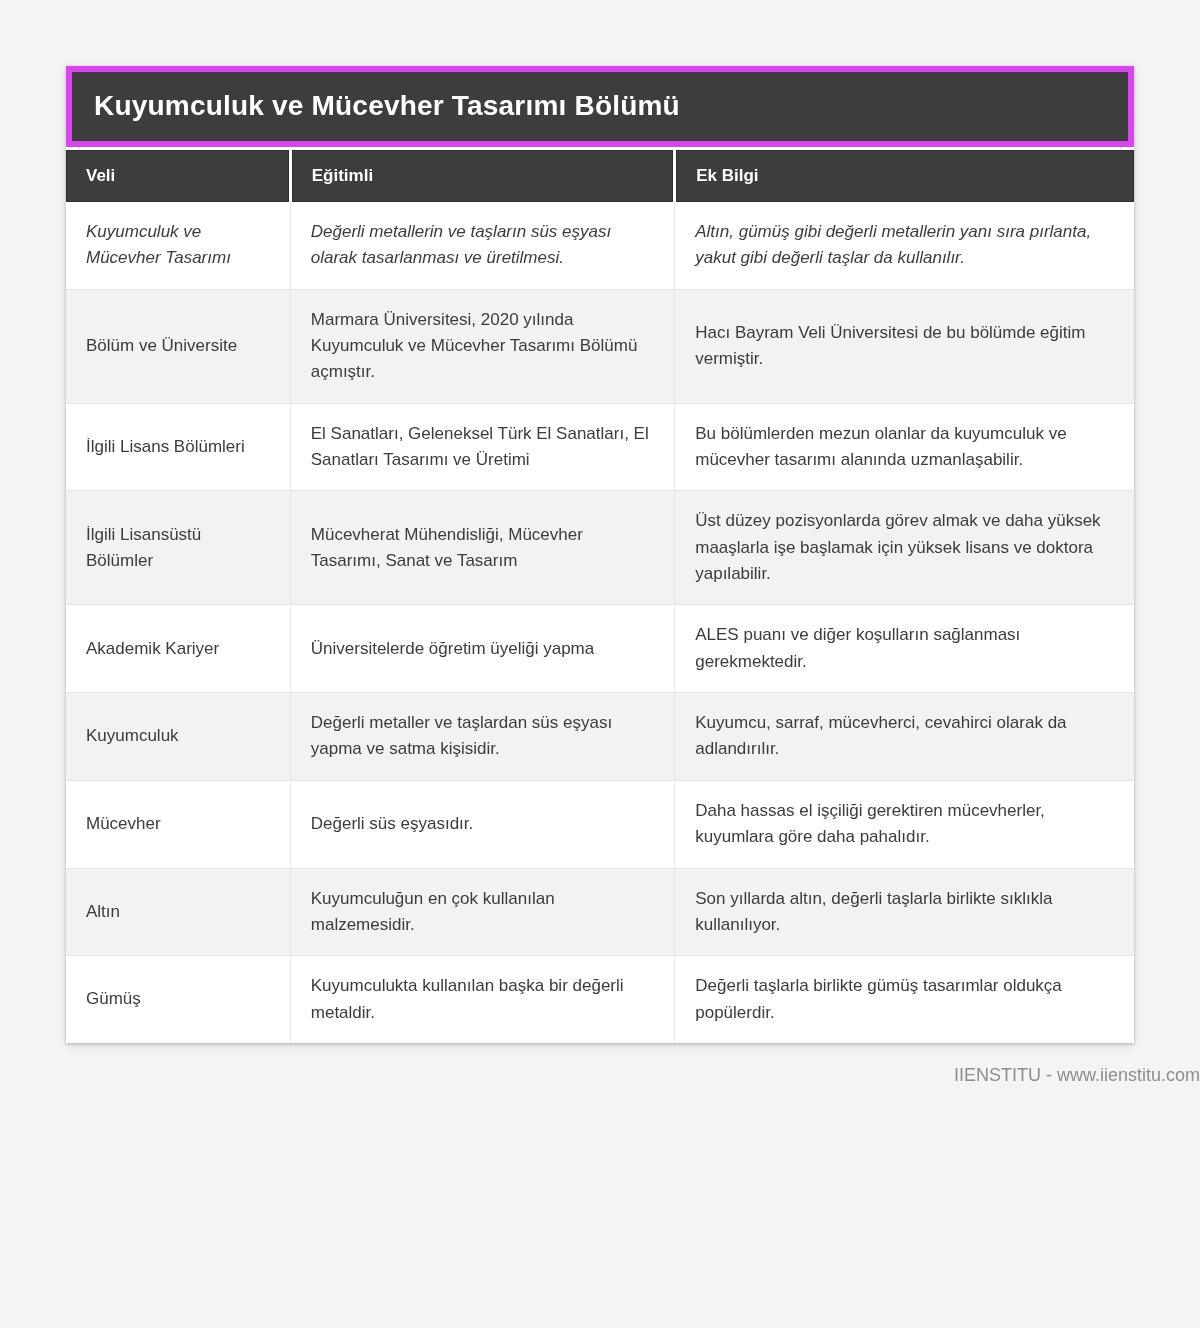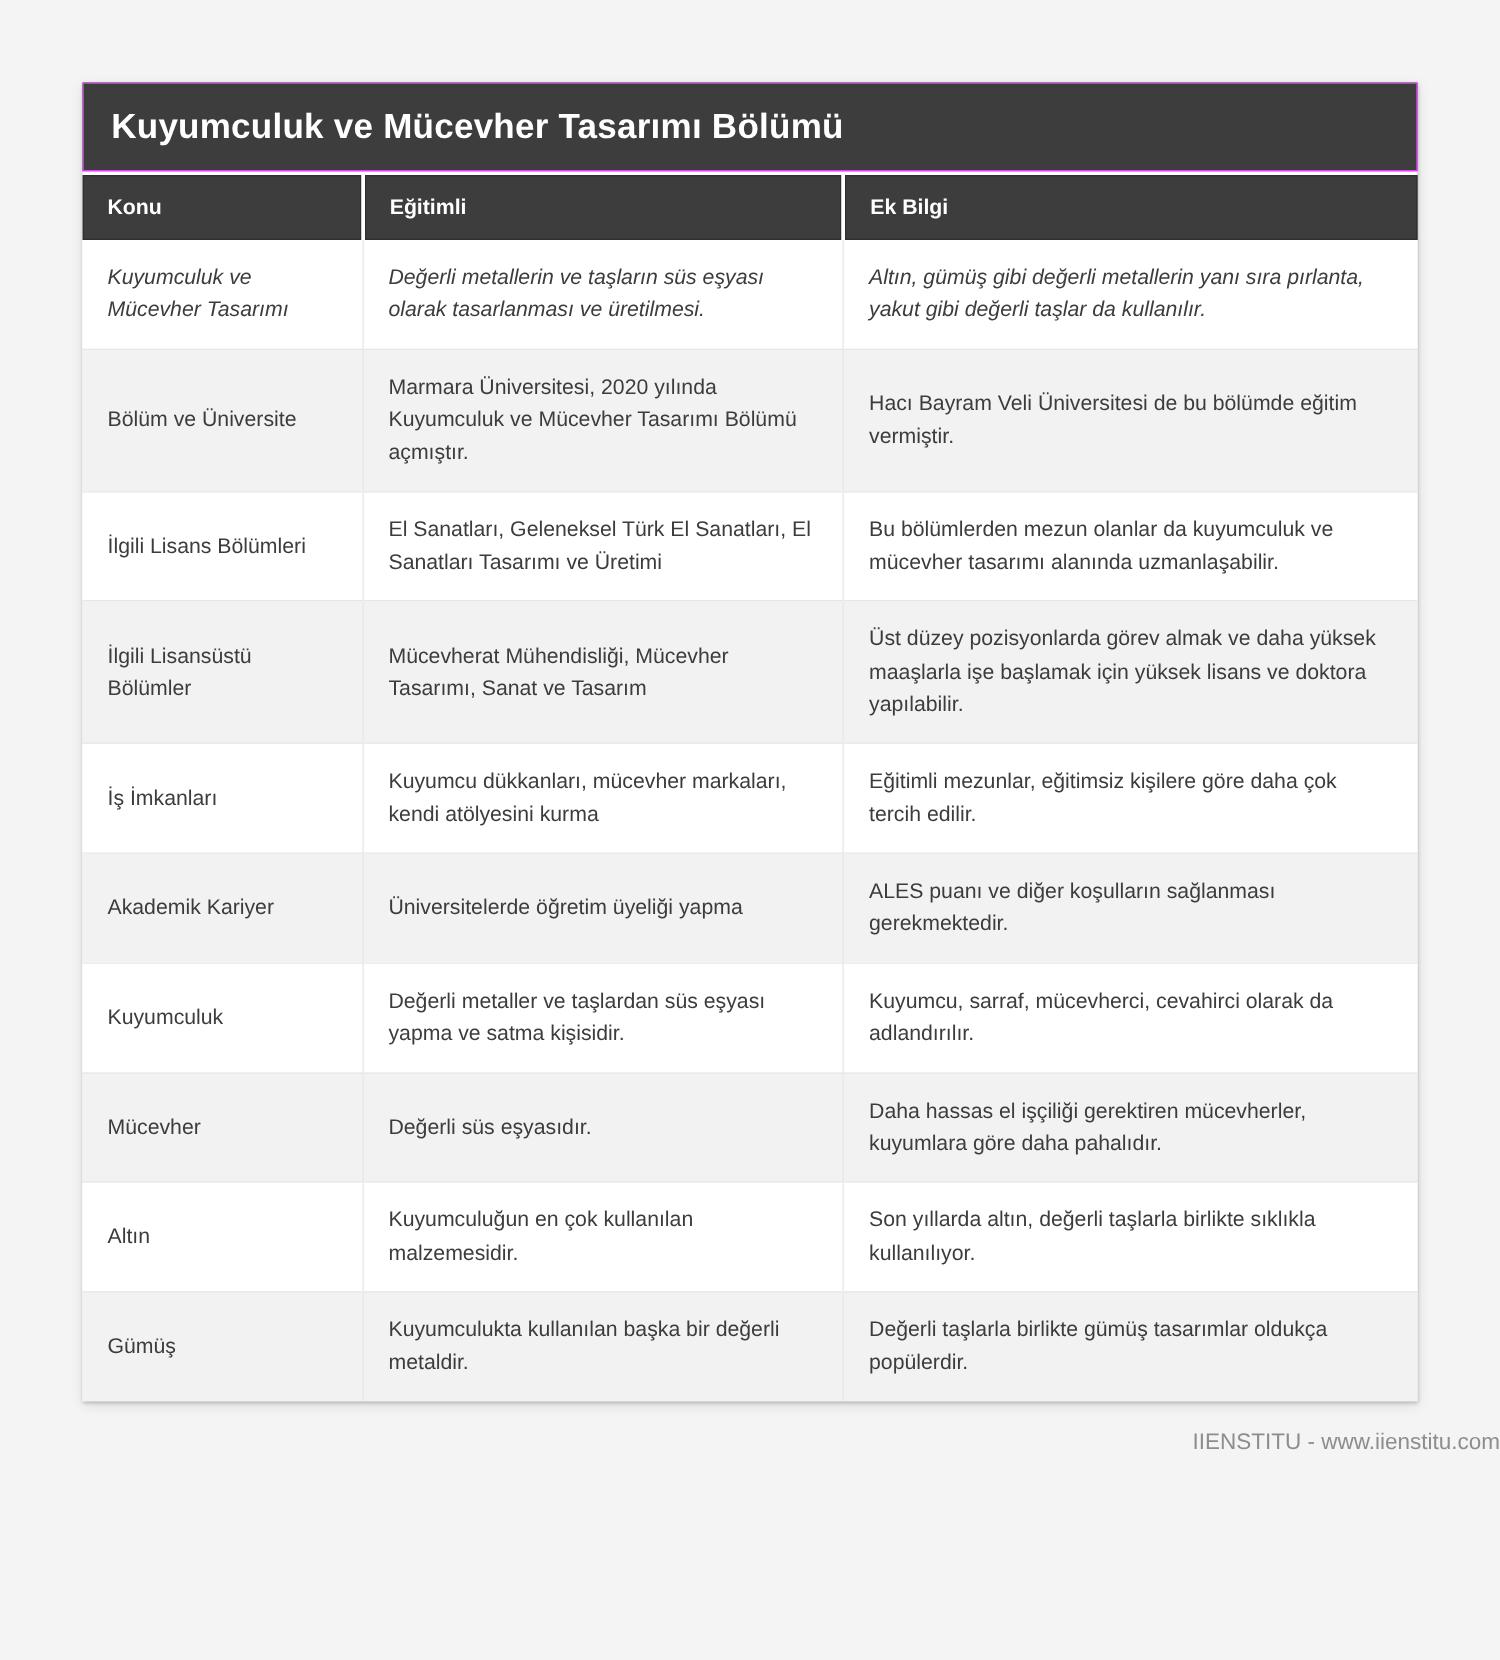--- a/index.html
+++ b/index.html
@@ -16,21 +16,21 @@
     padding-bottom: 40px;
   }
   .card {
     width: 1068px;
     margin: 0 auto;
     background: #ffffff;
     box-shadow: 0 1px 3px rgba(0,0,0,0.22), 0 3px 10px rgba(0,0,0,0.10);
   }
   .title-bar {
     background: #3d3d3d;
-    border: 1px solid #d946ef;
+    border: 6px solid #d946ef;
     color: #ffffff;
     font-size: 28px;
     font-weight: bold;
     padding: 18px 22px 19px 22px;
     margin-bottom: 3px;
     letter-spacing: 0.2px;
   }
   table {
     width: 100%;
     border-collapse: collapse;
@@ -75,21 +75,21 @@
   <div class="card">
     <div class="title-bar">Kuyumculuk ve Mücevher Tasarımı Bölümü</div>
     <table>
       <colgroup>
         <col class="c1">
           <col class="c2">
           <col class="c3">
       </colgroup>
       <thead>
         <tr>
-          <th>Konu</th>
+          <th>Veli</th>
           <th>Eğitimli</th>
           <th>Ek Bilgi</th>
         </tr>
       </thead>
       <tbody>
         <tr>
           <td>Kuyumculuk ve Mücevher Tasarımı</td>
           <td>Değerli metallerin ve taşların süs eşyası olarak tasarlanması ve üretilmesi.</td>
           <td>Altın, gümüş gibi değerli metallerin yanı sıra pırlanta, yakut gibi değerli taşlar da kullanılır.</td>
         </tr>
@@ -100,25 +100,20 @@
         </tr>
         <tr>
           <td>İlgili Lisans Bölümleri</td>
           <td>El Sanatları, Geleneksel Türk El Sanatları, El Sanatları Tasarımı ve Üretimi</td>
           <td>Bu bölümlerden mezun olanlar da kuyumculuk ve mücevher tasarımı alanında uzmanlaşabilir.</td>
         </tr>
         <tr>
           <td>İlgili Lisansüstü Bölümler</td>
           <td>Mücevherat Mühendisliği, Mücevher Tasarımı, Sanat ve Tasarım</td>
           <td>Üst düzey pozisyonlarda görev almak ve daha yüksek maaşlarla işe başlamak için yüksek lisans ve doktora yapılabilir.</td>
-        </tr>
-        <tr>
-          <td>İş İmkanları</td>
-          <td>Kuyumcu dükkanları, mücevher markaları, kendi atölyesini kurma</td>
-          <td>Eğitimli mezunlar, eğitimsiz kişilere göre daha çok tercih edilir.</td>
         </tr>
         <tr>
           <td>Akademik Kariyer</td>
           <td>Üniversitelerde öğretim üyeliği yapma</td>
           <td>ALES puanı ve diğer koşulların sağlanması gerekmektedir.</td>
         </tr>
         <tr>
           <td>Kuyumculuk</td>
           <td>Değerli metaller ve taşlardan süs eşyası yapma ve satma kişisidir.</td>
           <td>Kuyumcu, sarraf, mücevherci, cevahirci olarak da adlandırılır.</td>

